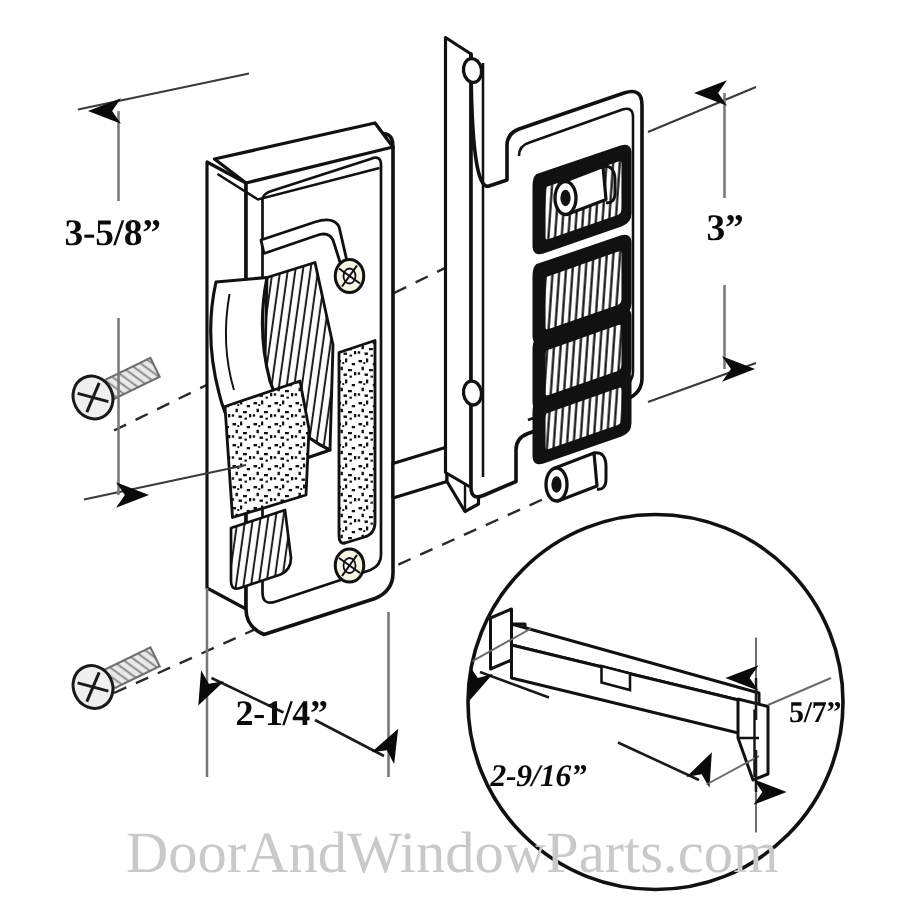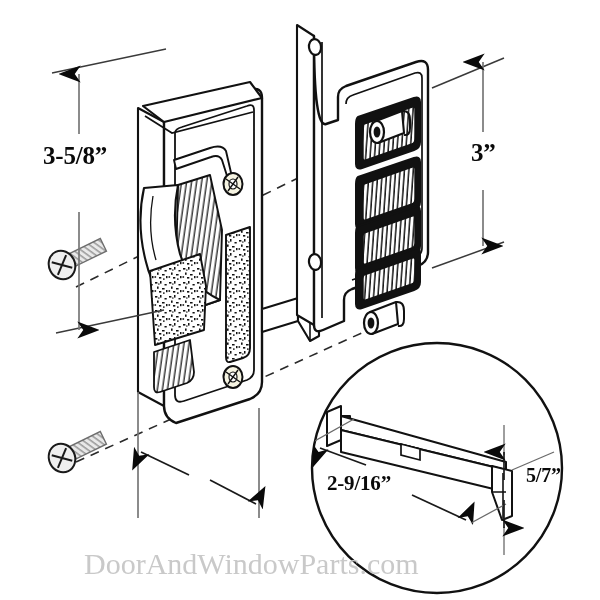--- a/index.html
+++ b/index.html
@@ -34,29 +34,29 @@
     font-family: "Liberation Serif", "DejaVu Serif", serif;
     font-weight: bold;
     color: #0a0a0a;
     white-space: nowrap;
     line-height: 1;
     letter-spacing: -0.2px;
   }
   #label-3-5-8 { left: 29px;  top: 143px; font-size: 25px; }
   #label-3     { left: 457px; top: 140px; font-size: 25px; }
   #label-2-1-4 { left: 143px; top: 464px; font-size: 24px; }
-  #label-2-9-16{ left: 313px; top: 473px; font-size: 21px; }
+  #label-2-9-16{ left: 313px; top: 507px; font-size: 21px; font-style: italic; }
   #label-5-8   { left: 512px; top: 465px; font-size: 20px; }
 
   #watermark {
     position: absolute;
     left: 70px;
     top: 549px;
     font-family: "Liberation Serif", "DejaVu Serif", serif;
-    font-size: 30px;
+    font-size: 39px;
     color: #c9c9c9;
     white-space: nowrap;
     letter-spacing: 0px;
     line-height: 1;
   }
 </style>
 </head>
 <body>
 
 <div id="stage">
@@ -340,20 +340,21 @@
         </g>
       </g>
     </g>
 
   </svg>
 
   <div class="dim-label" id="label-3-5-8">3-5/8”</div>
 
   <div class="dim-label" id="label-3">3”</div>
 
+  <div class="dim-label" id="label-2-1-4">2-1/4”</div>
 
   <div class="dim-label" id="label-2-9-16">2-9/16”</div>
 
   <div class="dim-label" id="label-5-8">5/7”</div>
 
   <div id="watermark">DoorAndWindowParts.com</div>
 
 </div>
 
 </body></html>

